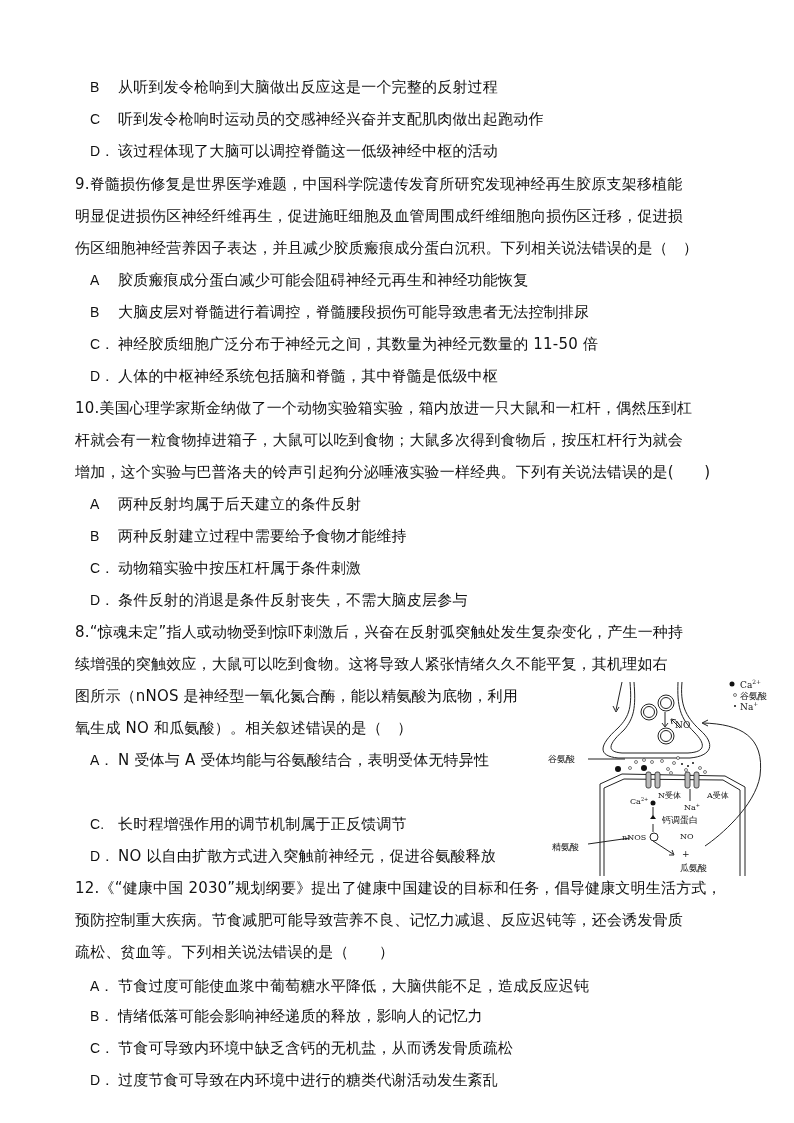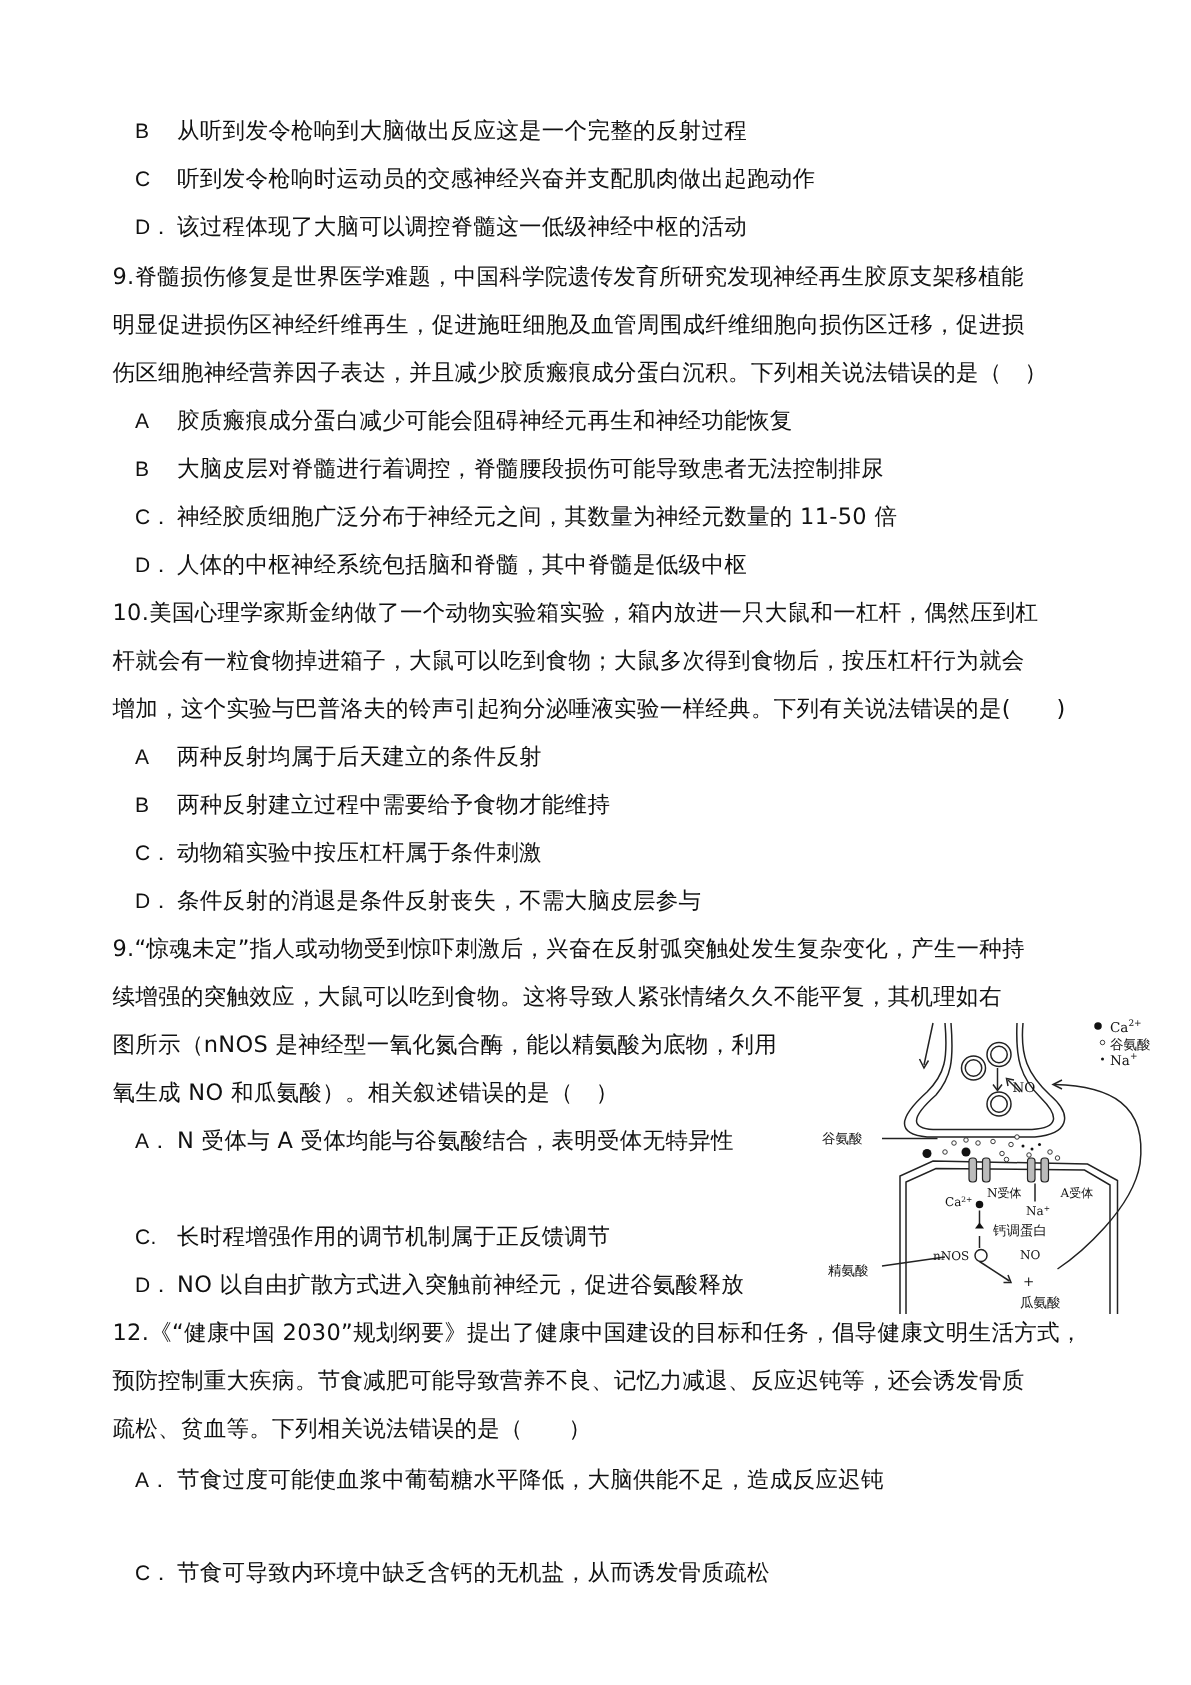--- a/index.html
+++ b/index.html
@@ -55,21 +55,21 @@
   <div class="line opt" style="top:526px">
     <span class="lbl">B</span><span class="txt">两种反射建立过程中需要给予食物才能维持</span>
   </div>
   <div class="line opt" style="top:558px">
     <span class="lbl">C．</span><span class="txt">动物箱实验中按压杠杆属于条件刺激</span>
   </div>
   <div class="line opt" style="top:590px">
     <span class="lbl">D．</span><span class="txt">条件反射的消退是条件反射丧失，不需大脑皮层参与</span>
   </div>
 
-  <div class="line q" style="top:622px">9.“惊魂未定”指人或动物受到惊吓刺激后，兴奋在反射弧突触处发生复杂变化，产生一种持</div>
+  <div class="line q" style="top:622px">8.“惊魂未定”指人或动物受到惊吓刺激后，兴奋在反射弧突触处发生复杂变化，产生一种持</div>
   <div class="line q" style="top:654px">续增强的突触效应，大鼠可以吃到食物。这将导致人紧张情绪久久不能平复，其机理如右</div>
   <div class="line q" style="top:686px">图所示（nNOS 是神经型一氧化氮合酶，能以精氨酸为底物，利用</div>
   <div class="line q" style="top:718px">氧生成 NO 和瓜氨酸）。相关叙述错误的是（　）</div>
   <div class="line opt" style="top:750px">
     <span class="lbl">A．</span><span class="txt">N 受体与  A 受体均能与谷氨酸结合，表明受体无特异性</span>
   </div>
   <div class="line opt" style="top:814px">
     <span class="lbl">C.</span><span class="txt">长时程增强作用的调节机制属于正反馈调节</span>
   </div>
   <div class="line opt" style="top:846px">
@@ -169,16 +169,22 @@
       <text x="140" y="195" font-size="9">瓜氨酸</text>
     </svg>
   </div>
 
   <div class="line q" style="top:878px">12.《“健康中国  2030”规划纲要》提出了健康中国建设的目标和任务，倡导健康文明生活方式，</div>
   <div class="line q" style="top:910px">预防控制重大疾病。节食减肥可能导致营养不良、记忆力减退、反应迟钝等，还会诱发骨质</div>
   <div class="line q" style="top:942px">疏松、贫血等。下列相关说法错误的是（　　）</div>
   <div class="line opt" style="top:976px">
     <span class="lbl">A．</span><span class="txt">节食过度可能使血浆中葡萄糖水平降低，大脑供能不足，造成反应迟钝</span>
   </div>
+  <div class="line opt" style="top:1006px">
+    <span class="lbl">B．</span><span class="txt">情绪低落可能会影响神经递质的释放，影响人的记忆力</span>
+  </div>
   <div class="line opt" style="top:1038px">
     <span class="lbl">C．</span><span class="txt">节食可导致内环境中缺乏含钙的无机盐，从而诱发骨质疏松</span>
+  </div>
+  <div class="line opt" style="top:1070px">
+    <span class="lbl">D．</span><span class="txt">过度节食可导致在内环境中进行的糖类代谢活动发生紊乱</span>
   </div>
 </div>
 
 </body></html>

